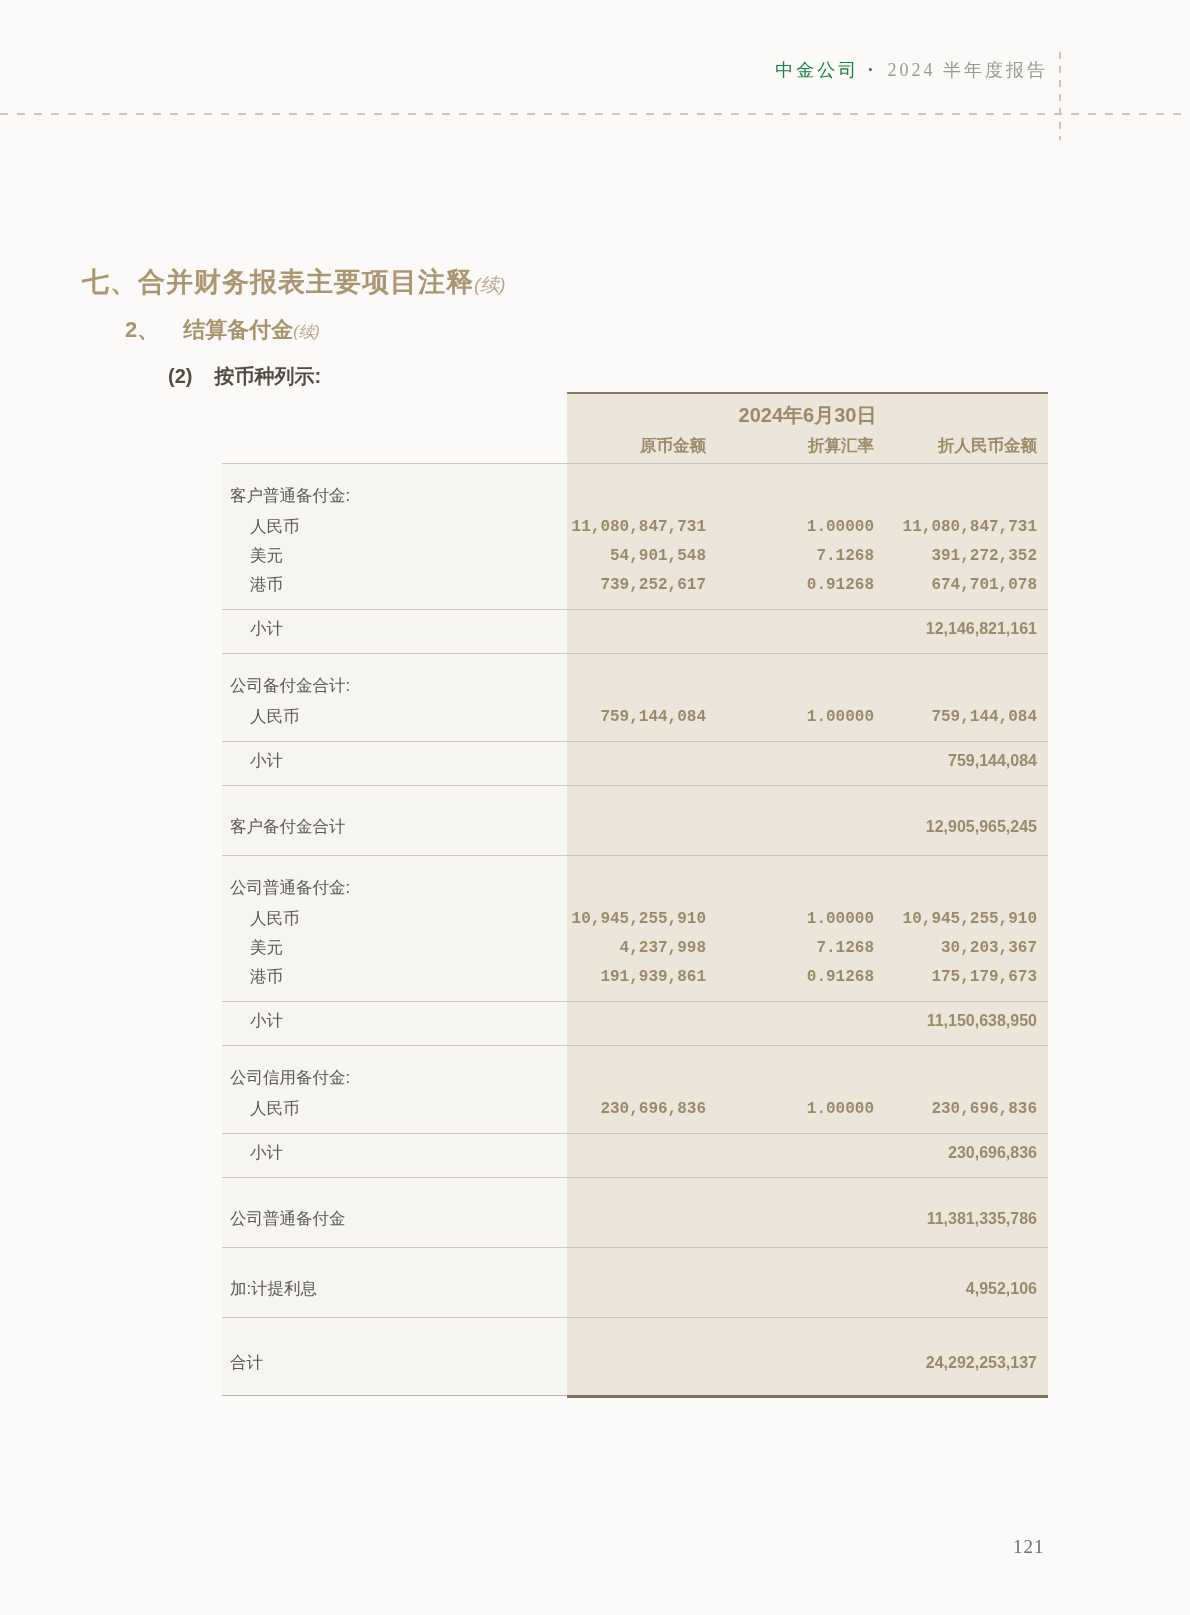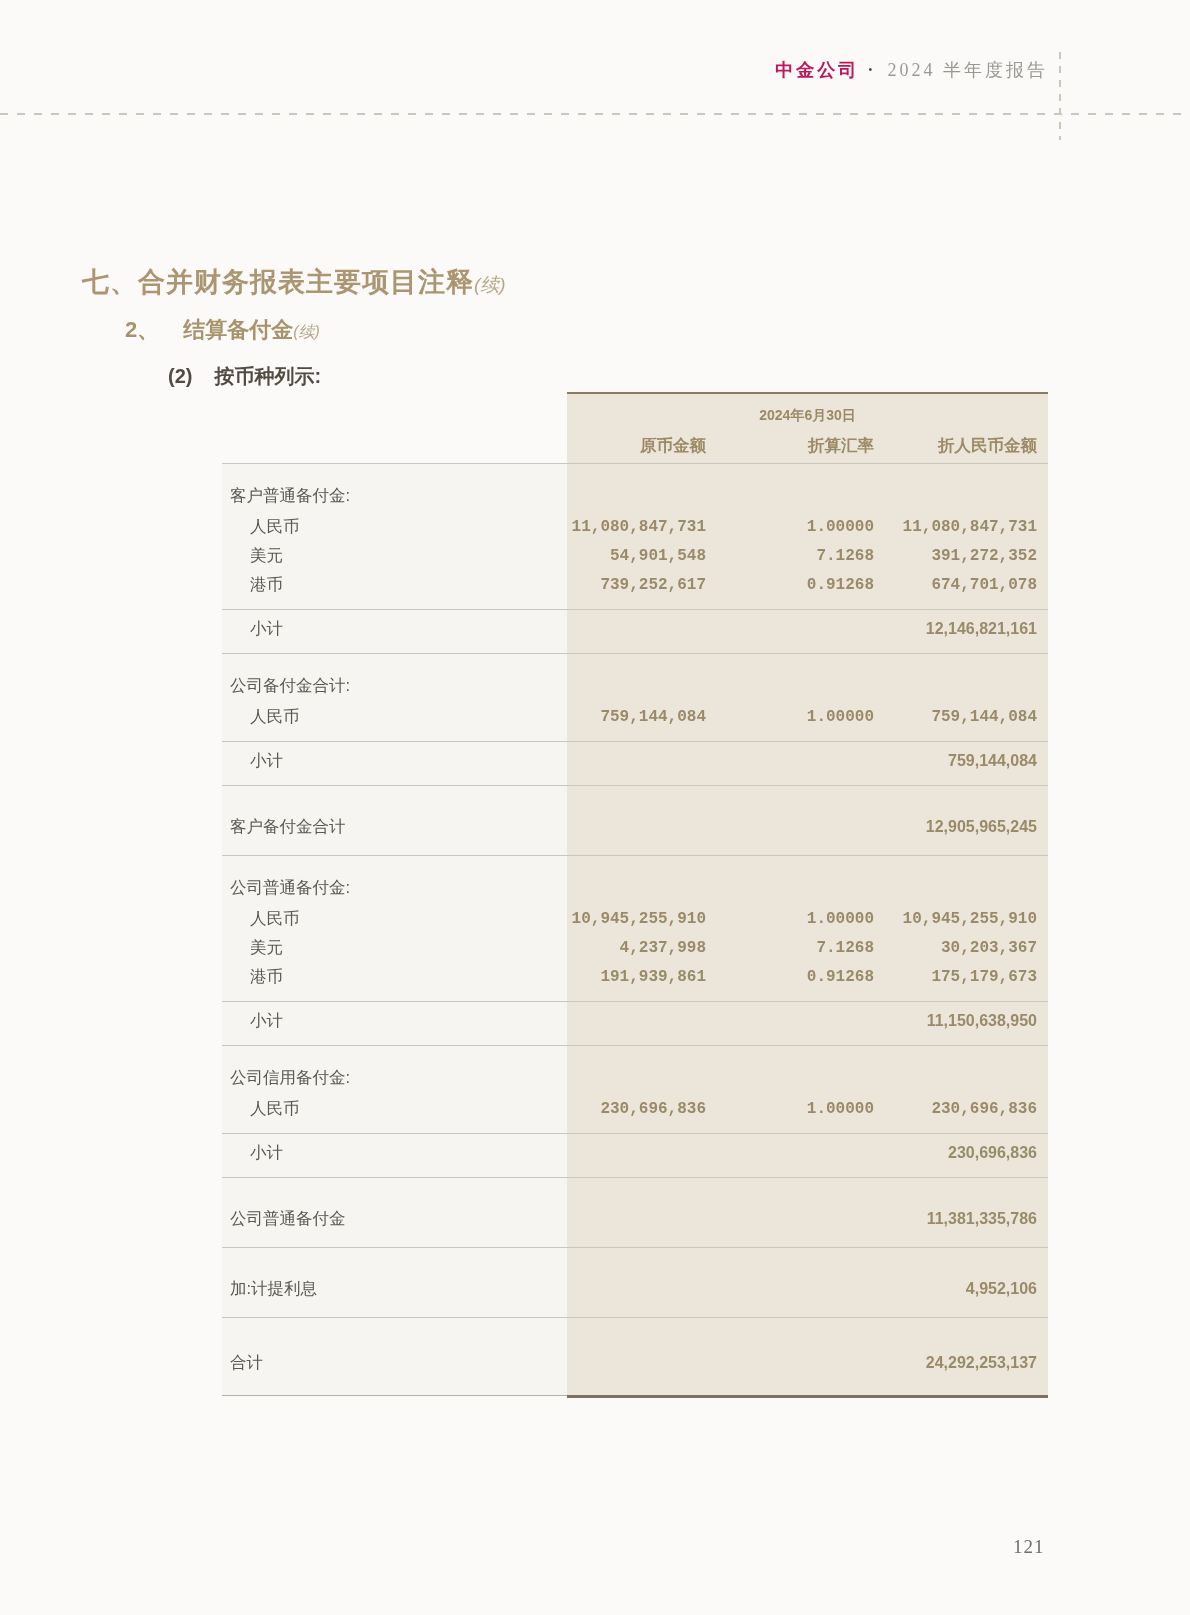--- a/index.html
+++ b/index.html
@@ -10,21 +10,21 @@
     background:#fbfaf8; overflow:hidden; margin:0 auto;
   }
 
   
   .report-header {
     position:absolute; top:58px; right:142px;
     font-family:"Liberation Serif","DejaVu Serif",serif;
     font-size:18px; letter-spacing:3px; white-space:nowrap;
     display:flex; align-items:center;
   }
-  .report-header .company { color:#be185d; font-weight:700; }
+  .report-header .company { color:#15803d; font-weight:400; }
   .report-header .dot { color:#4a4944; font-size:12px; margin:0 12px 0 9px; }
   .report-header .report { color:#9a9893; font-weight:400; }
 
   .h-dash {
     position:absolute; left:0; top:113px; width:1190px; height:2px;
     background:repeating-linear-gradient(90deg,#ccc7bc 0 8px,transparent 8px 17px);
   }
   .v-dash {
     position:absolute; left:1059px; top:52px; width:2px; height:88px;
     background:repeating-linear-gradient(180deg,#ccc7bc 0 7px,transparent 7px 14px);
@@ -50,21 +50,21 @@
     display:flex; align-items:baseline; white-space:nowrap;
   }
   .item-heading .num { margin-right:22px; }
 
   
   .fin-table { position:absolute; left:222px; top:392px; width:826px; }
   .t-head {
     margin-left:345px; width:481px; background:#ece6da;
     border-top:2px solid #8b7a62; padding-top:8px;
   }
-  .t-date { text-align:center; color:#9c8a66; font-weight:700; font-size:14px; height:27px; line-height:27px; }
+  .t-date { text-align:center; color:#9c8a66; font-weight:700; font-size:20px; height:27px; line-height:27px; }
   .t-cols { display:grid; grid-template-columns:150px 168px 163px; height:34px; align-items:center;font-weight:bold; }
   .t-cols span { text-align:right; padding-right:11px; color:#9c8a66; font-size:16.5px; }
 
   .t-body .section {
     border-top:1px solid #cac7c1;
     background:linear-gradient(90deg,#f6f5f2 0 345px,#ece6da 345px 100%);
   }
   .row { display:grid; grid-template-columns:345px 150px 168px 163px; align-items:center; }
   .c-label { color:#5a5850; font-size:16.5px; padding-left:8px; white-space:nowrap; }
   .c-label.indent { padding-left:28px; }

